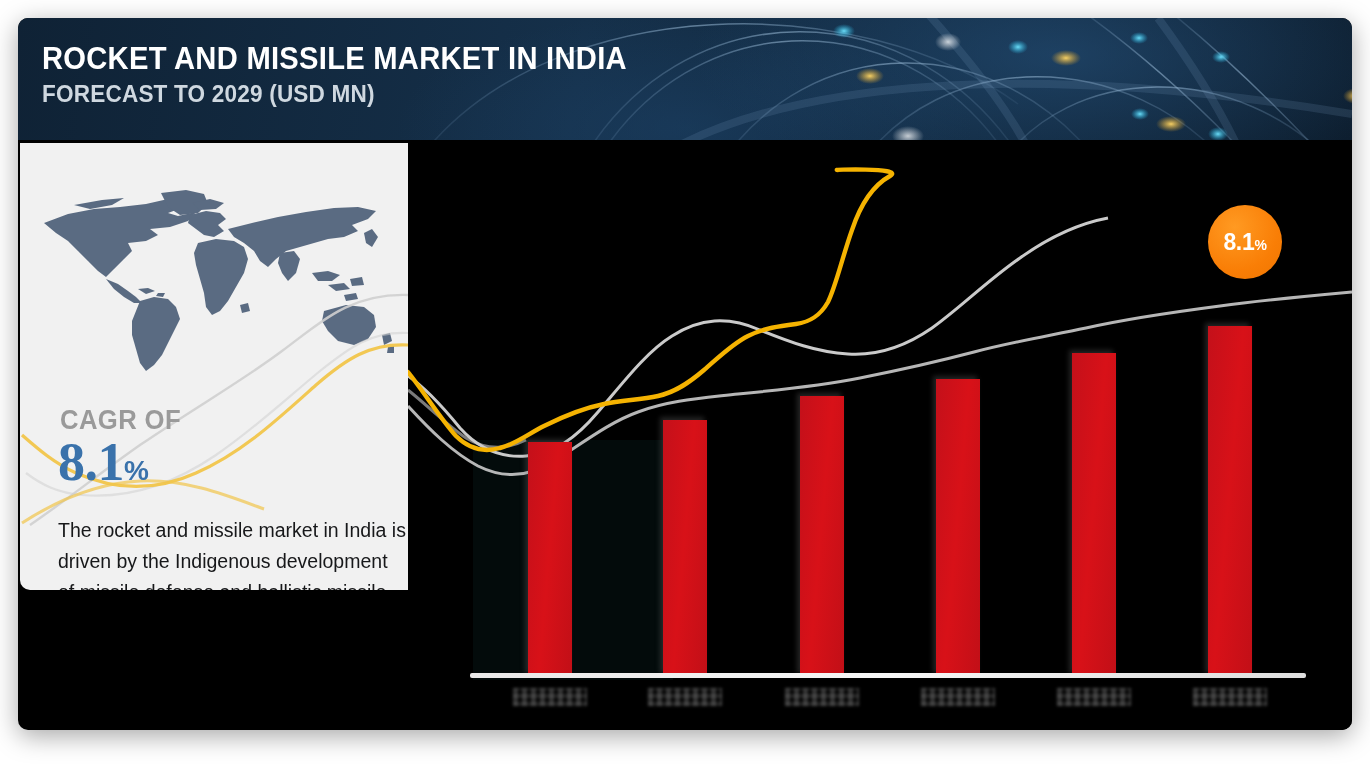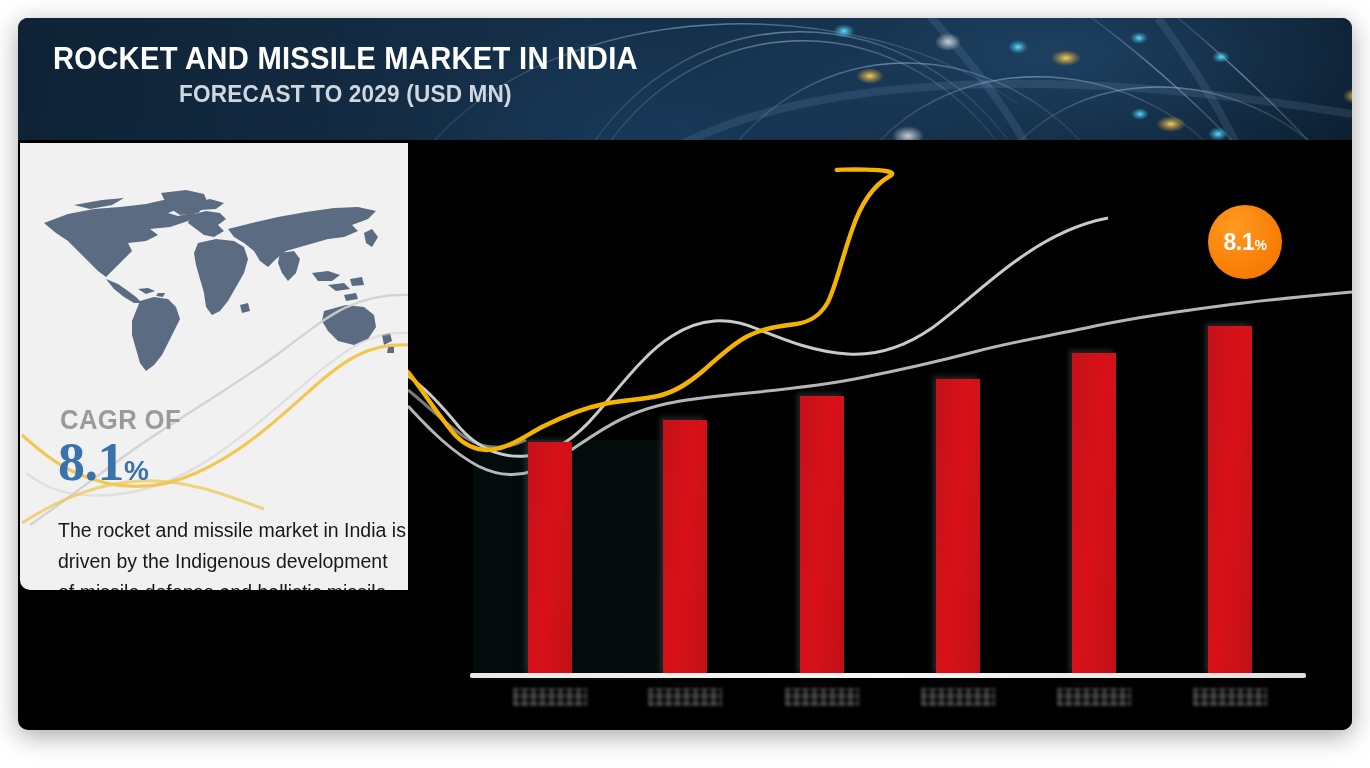--- a/index.html
+++ b/index.html
@@ -25,21 +25,21 @@
   .header {
     position: absolute; left: 0; top: 0;
     width: 1334px; height: 122px;
     background:
       radial-gradient(ellipse 520px 200px at 78% 30%, rgba(40,86,130,0.55) 0%, rgba(20,48,78,0) 70%),
       radial-gradient(ellipse 400px 160px at 50% 90%, rgba(30,70,110,0.45) 0%, rgba(16,38,62,0) 72%),
       linear-gradient(100deg, #0f2235 0%, #15304a 42%, #11283e 72%, #0d1e2f 100%);
     overflow: hidden;
   }
   .hdr-svg { position: absolute; left: 0; top: 0; }
-  .titles { position: absolute; left: 35px; top: 24px; text-align: center; }
+  .titles { position: absolute; left: 24px; top: 24px; }
   .title-main {
     font-size: 31px; font-weight: 700; color: #ffffff;
     letter-spacing: 0.3px; line-height: 1.12;
     font-family: "Liberation Sans", sans-serif;
     transform: scaleX(0.94); transform-origin: left center;
     white-space: nowrap;
   }
   .title-sub {
     font-size: 24px; font-weight: 700; color: #cfd8e0;
     letter-spacing: 0.2px; margin-top: 3px;

